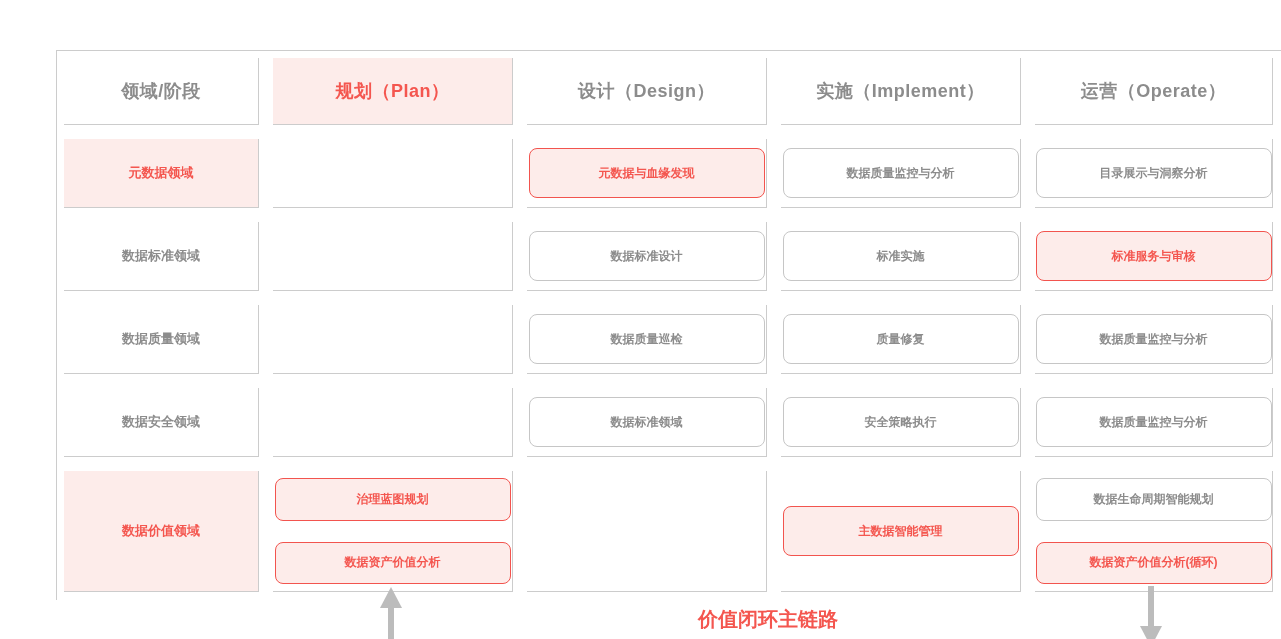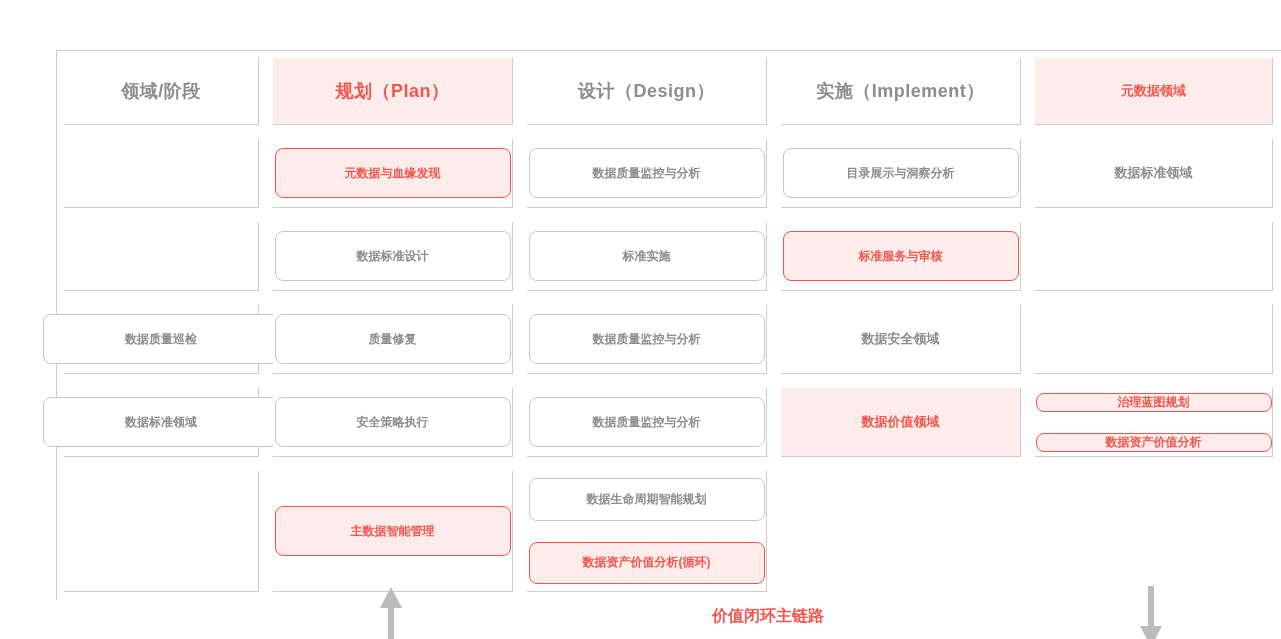--- a/index.html
+++ b/index.html
@@ -33,33 +33,34 @@
   .conn-bar  { left:374px; top:612px; width:739px; height:6px; }
   .down-line { left:1120px; top:558px; width:6px; height:42px; }
   .tri { position:absolute; width:0; height:0; }
   .up-head { left:352px; top:559px;
     border-left:11px solid transparent; border-right:11px solid transparent;
     border-bottom:21px solid #bcbcbc; }
   .down-head { left:1112px; top:598px;
     border-left:11px solid transparent; border-right:11px solid transparent;
     border-top:21px solid #bcbcbc; }
   .loop-label { position:absolute; left:615px; top:578px; width:250px;
-    text-align:center; font-size:16px; color:#f4564f; }
+    text-align:center; font-size:20px; color:#f4564f; }
 </style>
 </head>
 <body>
 
 <div class="stage">
 
   <div class="matrix">
 
     <div class="cell head">领域/阶段</div>
     <div class="cell head pink redtext">规划（Plan）</div>
     <div class="cell head">设计（Design）</div>
     <div class="cell head">实施（Implement）</div>
+    <div class="cell head">运营（Operate）</div>
 
     <div class="cell rowlabel pink redtext">元数据领域</div>
     <div class="cell"></div>
     <div class="cell">
       <div class="box hl">元数据与血缘发现</div>
     </div>
     <div class="cell">
       <div class="box">数据质量监控与分析</div>
     </div>
     <div class="cell">
@@ -71,20 +72,21 @@
     <div class="cell">
       <div class="box">数据标准设计</div>
     </div>
     <div class="cell">
       <div class="box">标准实施</div>
     </div>
     <div class="cell">
       <div class="box hl">标准服务与审核</div>
     </div>
 
+    <div class="cell rowlabel">数据质量领域</div>
     <div class="cell"></div>
     <div class="cell">
       <div class="box">数据质量巡检</div>
     </div>
     <div class="cell">
       <div class="box">质量修复</div>
     </div>
     <div class="cell">
       <div class="box">数据质量监控与分析</div>
     </div>

